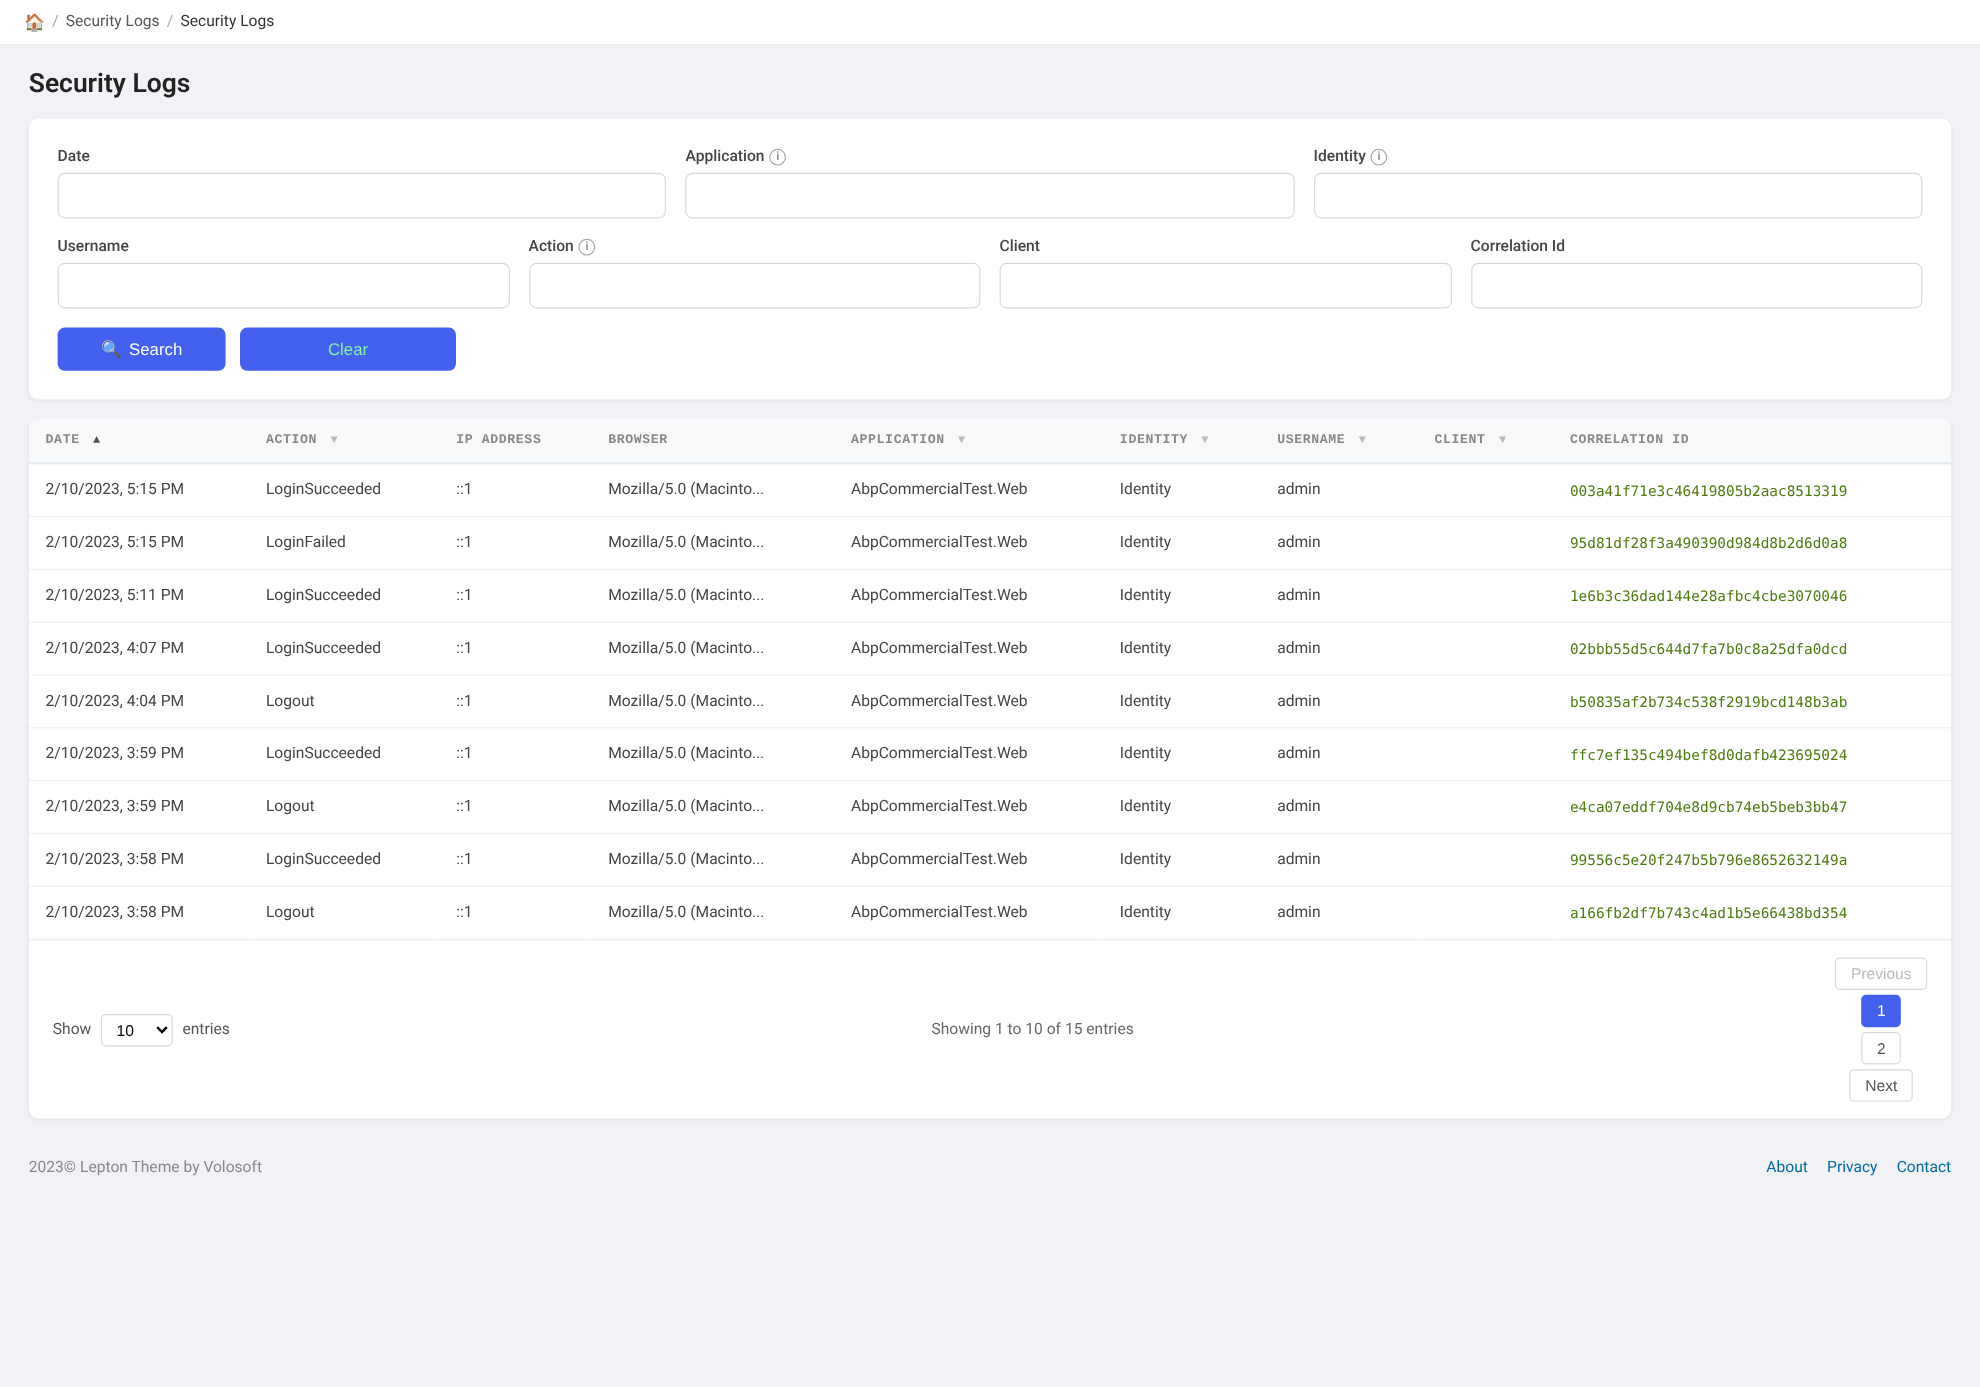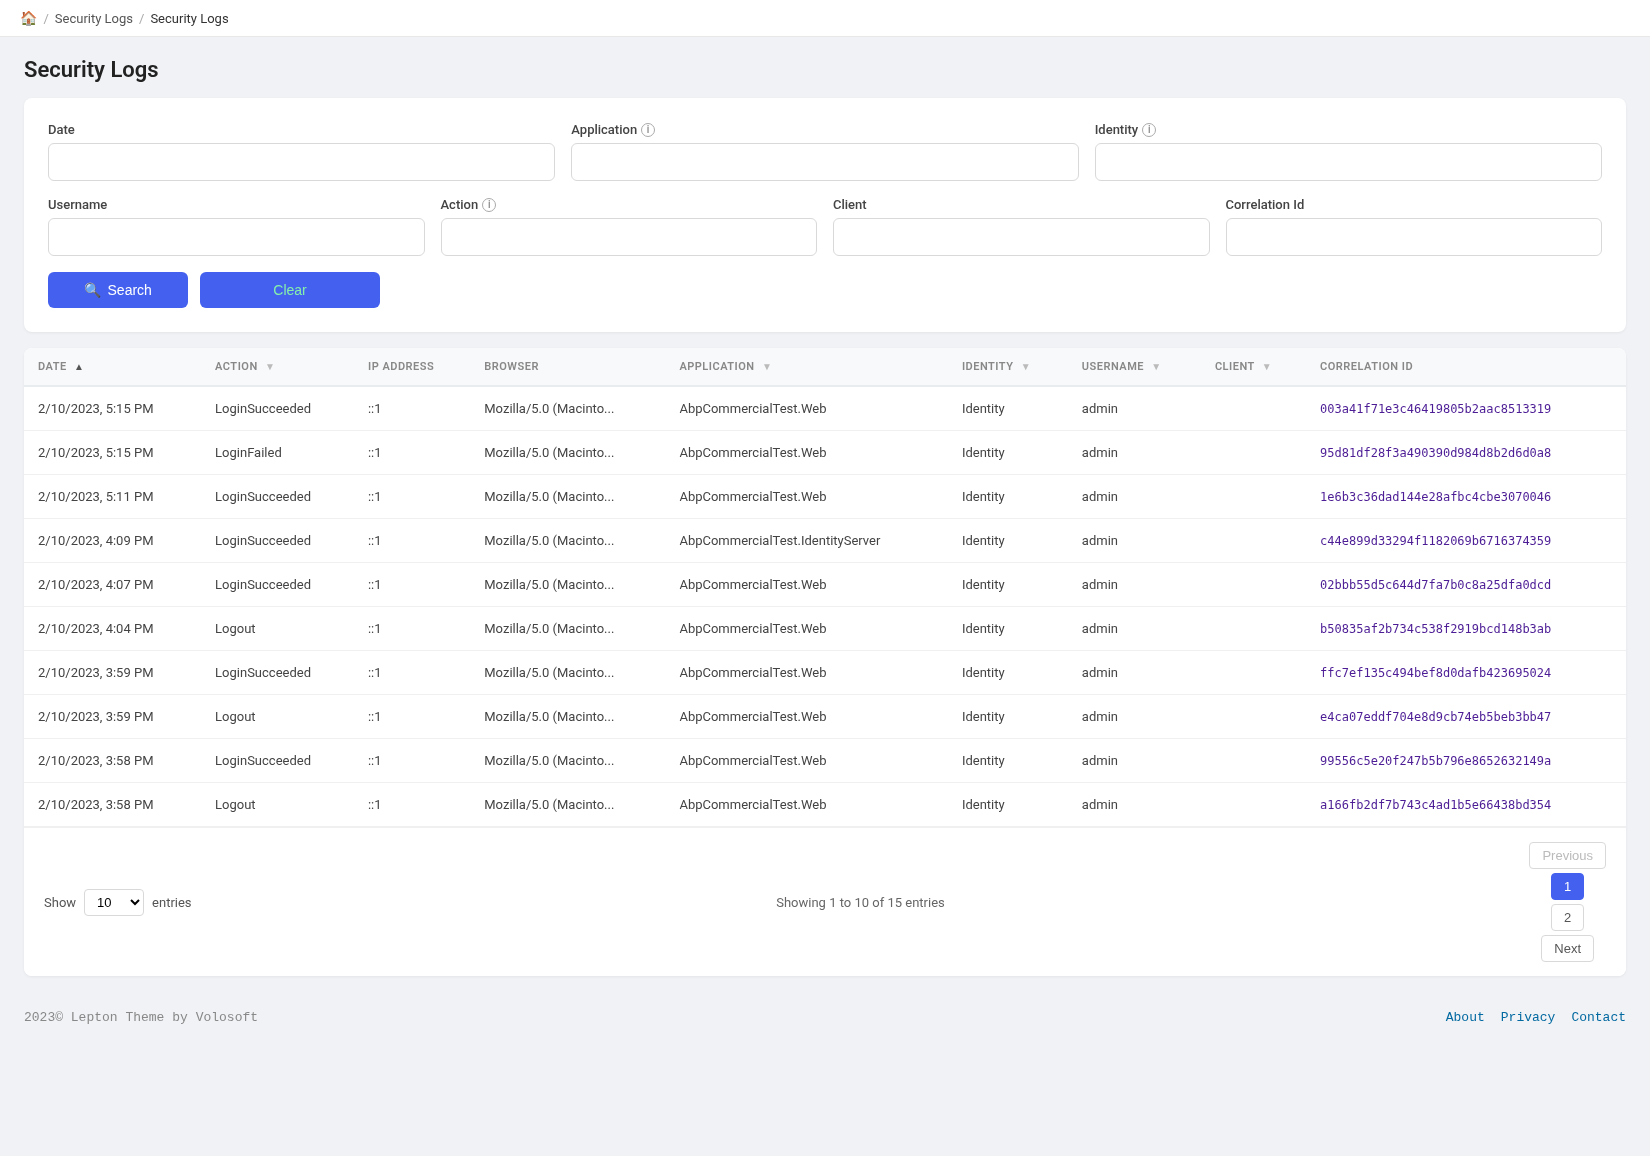--- a/index.html
+++ b/index.html
@@ -134,33 +134,34 @@
       padding: 12px 14px;
       text-align: left;
       font-size: 11px;
       font-weight: 600;
       color: #888;
       letter-spacing: 0.5px;
       text-transform: uppercase;
       white-space: nowrap;
       cursor: pointer;
       user-select: none;
+      font-family: Liberation Mono, monospace;
     }
     thead th .sort-icon { margin-left: 4px; color: #bbb; font-size: 10px; }
     thead th .sort-icon.asc { color: #555; }
     tbody tr {
       border-bottom: 1px solid #f0f0f0;
       transition: background 0.1s;
     }
     tbody td {
       padding: 14px 14px;
       color: #444;
       white-space: nowrap;
     }
-    tbody td.mono { font-family: monospace; font-size: 12px; color: #4c1d95; }
+    tbody td.mono { font-family: monospace; font-size: 12px; color: #4d7c0f; }
 
     
     .table-footer {
       display: flex;
       align-items: center;
       justify-content: space-between;
       padding: 14px 20px;
       border-top: 1px solid #f0f0f0;
       background: #fff;
     }
@@ -204,21 +205,20 @@
 
     
     .page-footer {
       display: flex;
       align-items: center;
       justify-content: space-between;
       padding: 14px 24px;
       font-size: 13px;
       color: #888;
       background: #f0f2f5;
-      font-family: Liberation Mono, monospace;
     }
     .footer-links { display: flex; gap: 16px; }
     .footer-link { color: #0369a1; text-decoration: none; cursor: pointer; }
   </style>
 </head>
 <body>
 
 <div class="breadcrumb">
   <span style="cursor:pointer;font-size:14px;">🏠</span>
   <span class="breadcrumb-sep">/</span>
@@ -332,31 +332,20 @@
               <td>LoginSucceeded</td>
               <td>::1</td>
               <td>Mozilla/5.0 (Macinto...</td>
               <td>AbpCommercialTest.Web</td>
               <td>Identity</td>
               <td>admin</td>
               <td></td>
               <td class="mono">1e6b3c36dad144e28afbc4cbe3070046</td>
             </tr>
             <tr>
-              <td>2/10/2023, 4:09 PM</td>
-              <td>LoginSucceeded</td>
-              <td>::1</td>
-              <td>Mozilla/5.0 (Macinto...</td>
-              <td>AbpCommercialTest.IdentityServer</td>
-              <td>Identity</td>
-              <td>admin</td>
-              <td></td>
-              <td class="mono">c44e899d33294f1182069b6716374359</td>
-            </tr>
-            <tr>
               <td>2/10/2023, 4:07 PM</td>
               <td>LoginSucceeded</td>
               <td>::1</td>
               <td>Mozilla/5.0 (Macinto...</td>
               <td>AbpCommercialTest.Web</td>
               <td>Identity</td>
               <td>admin</td>
               <td></td>
               <td class="mono">02bbb55d5c644d7fa7b0c8a25dfa0dcd</td>
             </tr>

